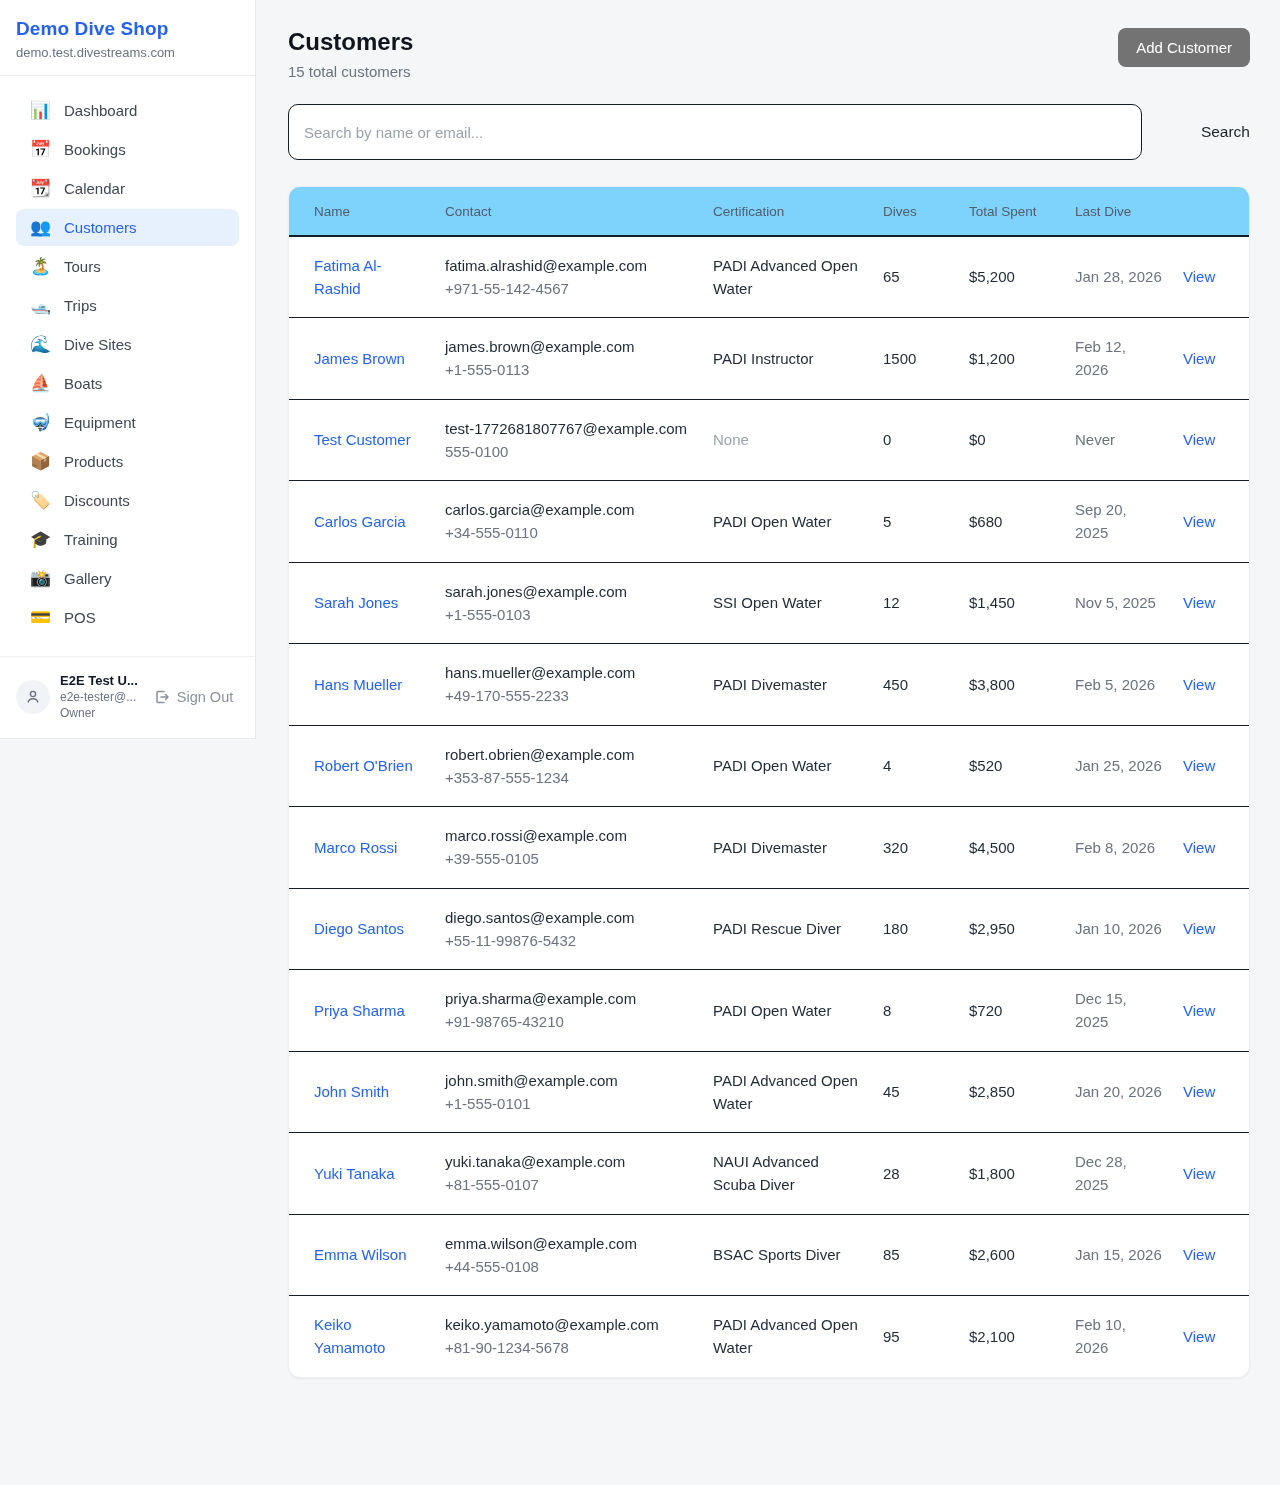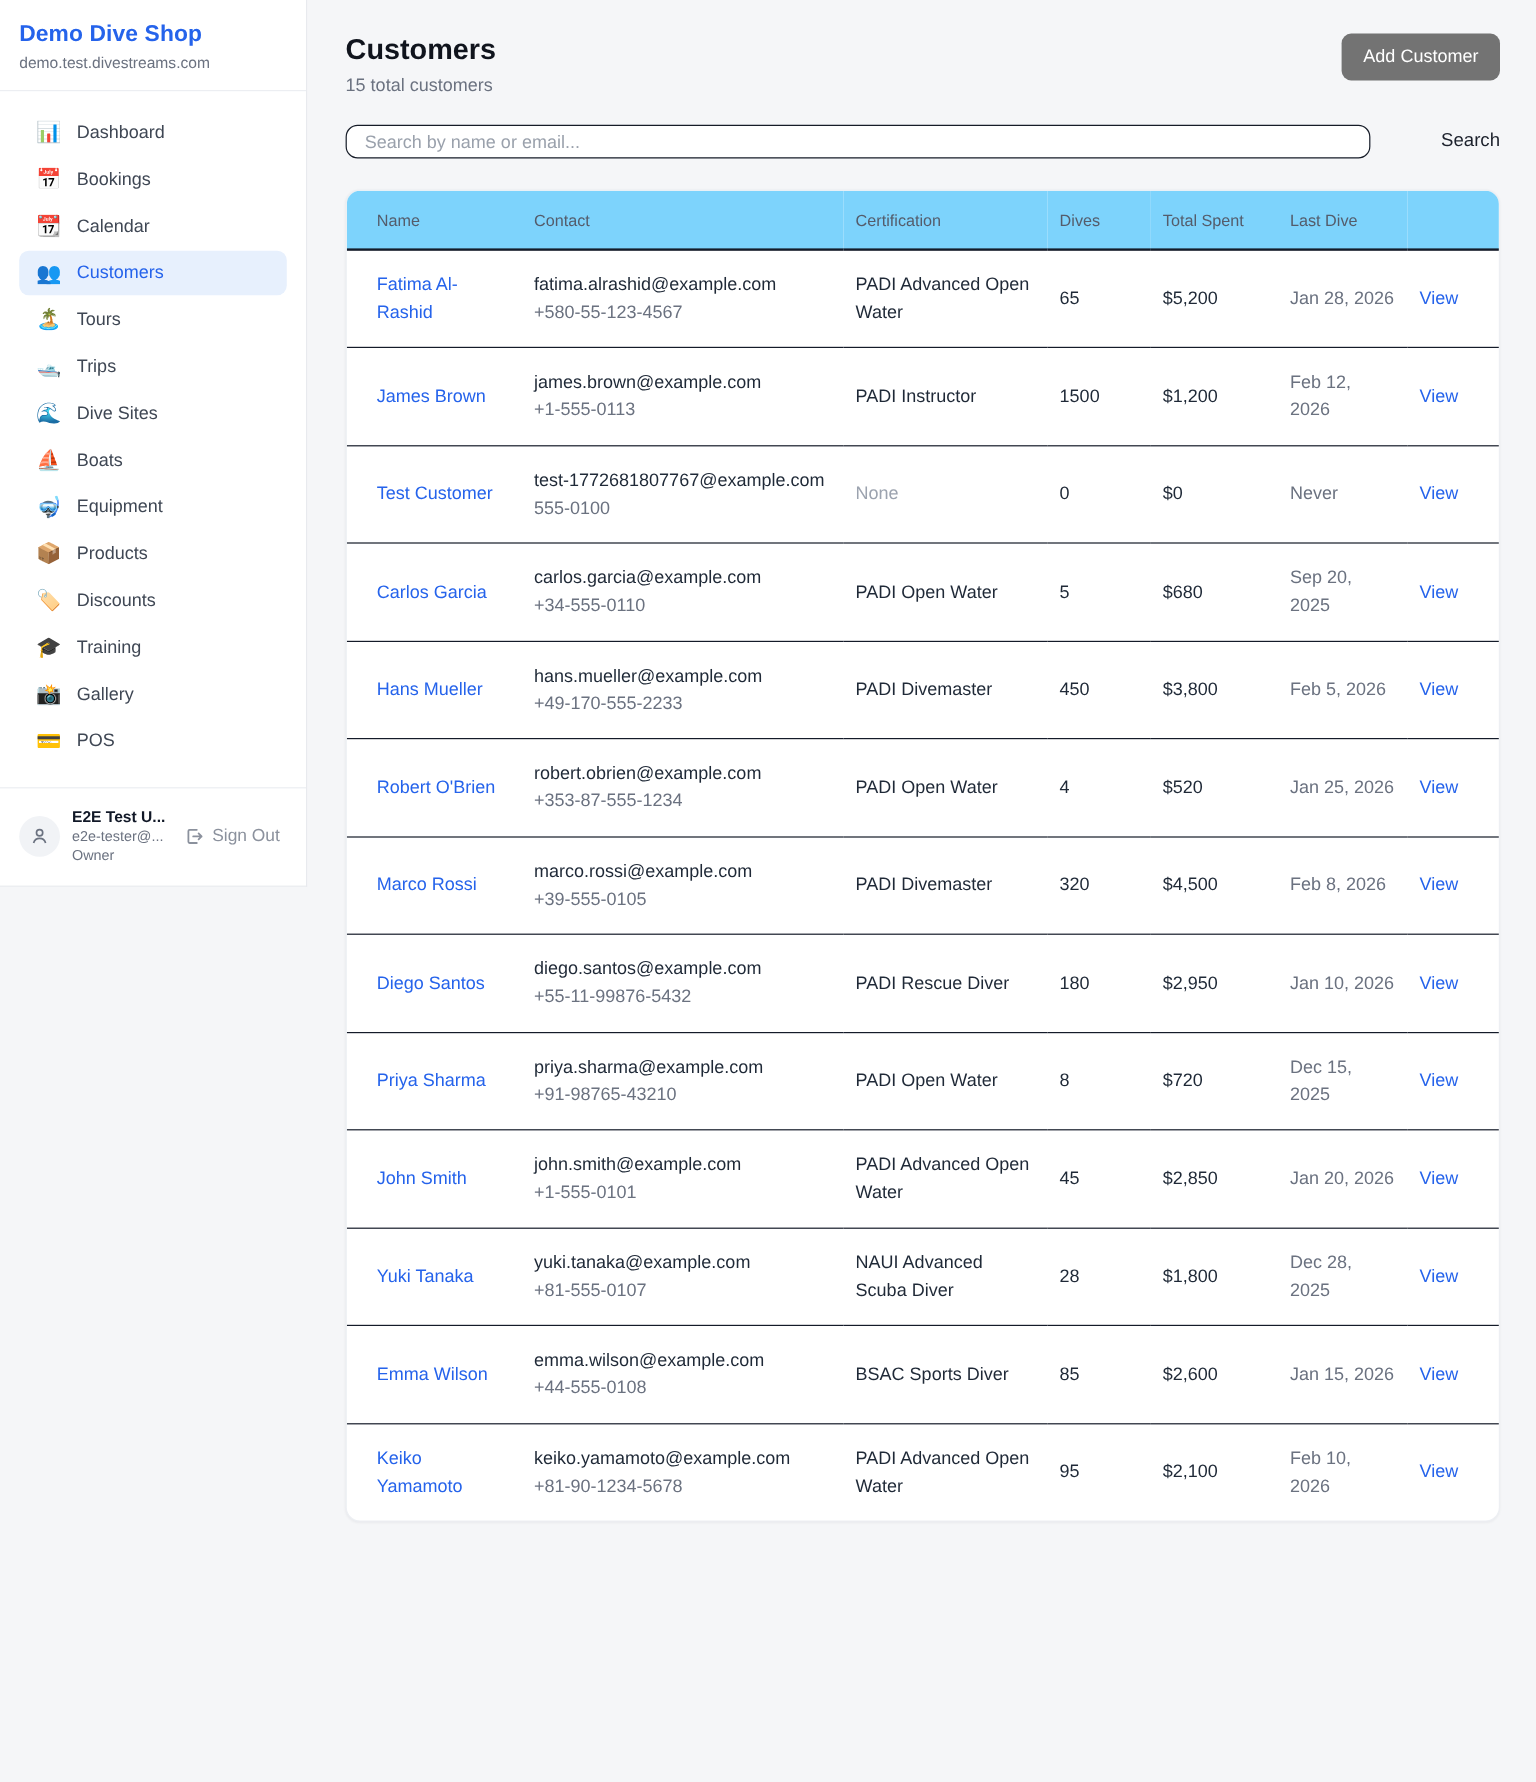--- a/index.html
+++ b/index.html
@@ -60,21 +60,21 @@
   .page-title { font-size: 24px; font-weight: 700; color: #10141d; }
   .page-subtitle { margin-top: 7px; font-size: 15px; color: #6b7280; }
   .add-btn {
     background: #737373; color: #ffffff;
     border: none; border-radius: 8px;
     padding: 11px 18px; font-size: 15px; font-weight: 400;
     font-family: inherit; cursor: pointer;
   }
   .search-row { display: flex; align-items: center; gap: 25px; margin-top: 24px; }
   .search-input {
-    flex: 1; height: 28px;
+    flex: 1; height: 56px;
     border: 1px solid #161c28; border-radius: 10px;
     padding: 0 15px; font-size: 15px; color: #111827;
     background: #fff; font-family: inherit; outline: none;
   }
   .search-input::placeholder { color: #9aa1ac; }
   .search-btn {
     background: none; border: none; cursor: pointer;
     font-size: 15.5px; color: #1c212c; font-family: inherit; margin-left: 34px;
   }
 
@@ -253,21 +253,21 @@
             <th>Total Spent</th>
             <th>Last Dive</th>
             <th></th>
           </tr>
         </thead>
         <tbody>
   <tr>
     <td><a class="name-link">Fatima Al-Rashid</a></td>
     <td>
       <div class="email-line">fatima.alrashid@example.com</div>
-      <div class="phone-line">+580-55-123-4567</div>
+      <div class="phone-line">+971-55-142-4567</div>
     </td>
     <td><span class="cert">PADI Advanced Open Water</span></td>
     <td class="dives-cell">65</td>
     <td class="spent-cell">$5,200</td>
     <td class="lastdive-cell">Jan 28, 2026</td>
     <td><a class="view-link">View</a></td>
   </tr>
 
   <tr>
     <td><a class="name-link">James Brown</a></td>
@@ -302,20 +302,32 @@
       <div class="email-line">carlos.garcia@example.com</div>
       <div class="phone-line">+34-555-0110</div>
     </td>
     <td><span class="cert">PADI Open Water</span></td>
     <td class="dives-cell">5</td>
     <td class="spent-cell">$680</td>
     <td class="lastdive-cell">Sep 20, 2025</td>
     <td><a class="view-link">View</a></td>
   </tr>
 
+  <tr>
+    <td><a class="name-link">Sarah Jones</a></td>
+    <td>
+      <div class="email-line">sarah.jones@example.com</div>
+      <div class="phone-line">+1-555-0103</div>
+    </td>
+    <td><span class="cert">SSI Open Water</span></td>
+    <td class="dives-cell">12</td>
+    <td class="spent-cell">$1,450</td>
+    <td class="lastdive-cell">Nov 5, 2025</td>
+    <td><a class="view-link">View</a></td>
+  </tr>
 
   <tr>
     <td><a class="name-link">Hans Mueller</a></td>
     <td>
       <div class="email-line">hans.mueller@example.com</div>
       <div class="phone-line">+49-170-555-2233</div>
     </td>
     <td><span class="cert">PADI Divemaster</span></td>
     <td class="dives-cell">450</td>
     <td class="spent-cell">$3,800</td>

